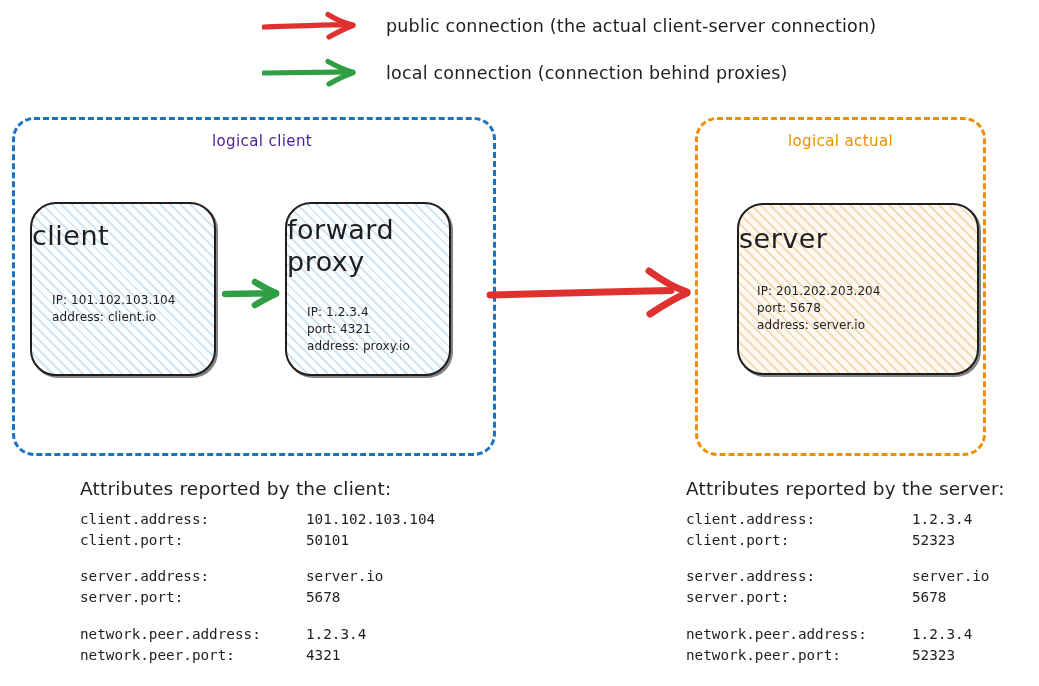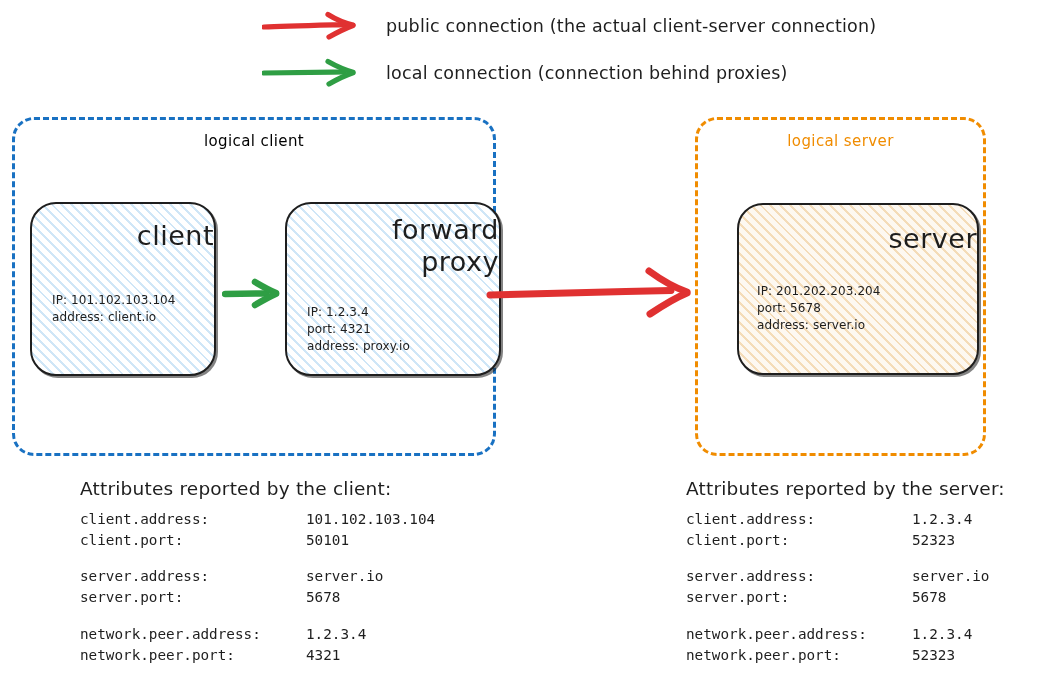--- a/index.html
+++ b/index.html
@@ -74,36 +74,36 @@
   }
   .group-label {
     position: absolute;
     top: 12px;
     width: 100%;
     text-align: center;
     font-size: 15px;
     letter-spacing: .4px;
     pointer-events: none;
   }
-  #group-client .group-label { color: #000000; }
+  #group-client .group-label { color: #4c1d95; padding-left: 8px; }
   #group-server .group-label { color: #f08c00; }
 
   
   .node {
     position: absolute;
     border: 2.2px solid #1e1e1e;
     border-radius: 26px;
     box-sizing: border-box;
     box-shadow: 2px 2px 0 0 rgba(30,30,30,.55);
     overflow: hidden;
   }
   .node-title {
     position: absolute;
     left: 0; right: 0;
-    text-align: right;
+    text-align: left;
     font-size: 27px;
     letter-spacing: .5px;
     color: #1e1e1e;
     line-height: 1.18;
   }
   .node-attrs {
     position: absolute;
     left: 20px;
     font-size: 12px;
     line-height: 1.42;
@@ -121,21 +121,21 @@
   }
   .hatch-orange {
     background-color: #fefaf4;
     background-image: repeating-linear-gradient(
       45deg,
       #f4dcb9 0px, #f4dcb9 2px,
       #fdf8f1 2px, #fdf8f1 7px);
   }
 
   #node-client        { left: 30px;  top: 202px; width: 186px; height: 174px; }
-  #node-forward-proxy { left: 285px; top: 202px; width: 216px; height: 174px; }
+  #node-forward-proxy { left: 285px; top: 202px; width: 166px; height: 174px; }
   #node-server        { left: 737px; top: 203px; width: 242px; height: 172px; }
 
   #node-client .node-title        { top: 16px; }
   #node-forward-proxy .node-title { top: 10px; }
   #node-server .node-title        { top: 18px; }
 
   #node-client .node-attrs        { top: 88px; }
   #node-forward-proxy .node-attrs { top: 100px; }
   #node-server .node-attrs        { top: 78px; left: 18px; }
 
@@ -211,21 +211,21 @@
     <span class="legend-label hand">local connection (connection behind proxies)</span>
   </div>
 
 </div>
 
 <div class="group" id="group-client">
   <div class="group-label hand">logical client</div>
 </div>
 
 <div class="group" id="group-server">
-  <div class="group-label hand">logical server</div>
+  <div class="group-label hand">logical actual</div>
 </div>
 
 <div class="node hatch-blue" id="node-client">
   <div class="node-title hand">client</div>
   <div class="node-attrs hand" style="white-space:pre-line">IP: 101.102.103.104
 address: client.io</div>
 </div>
 
 <div class="node hatch-blue" id="node-forward-proxy">
   <div class="node-title hand" style="white-space:pre-line">forward

